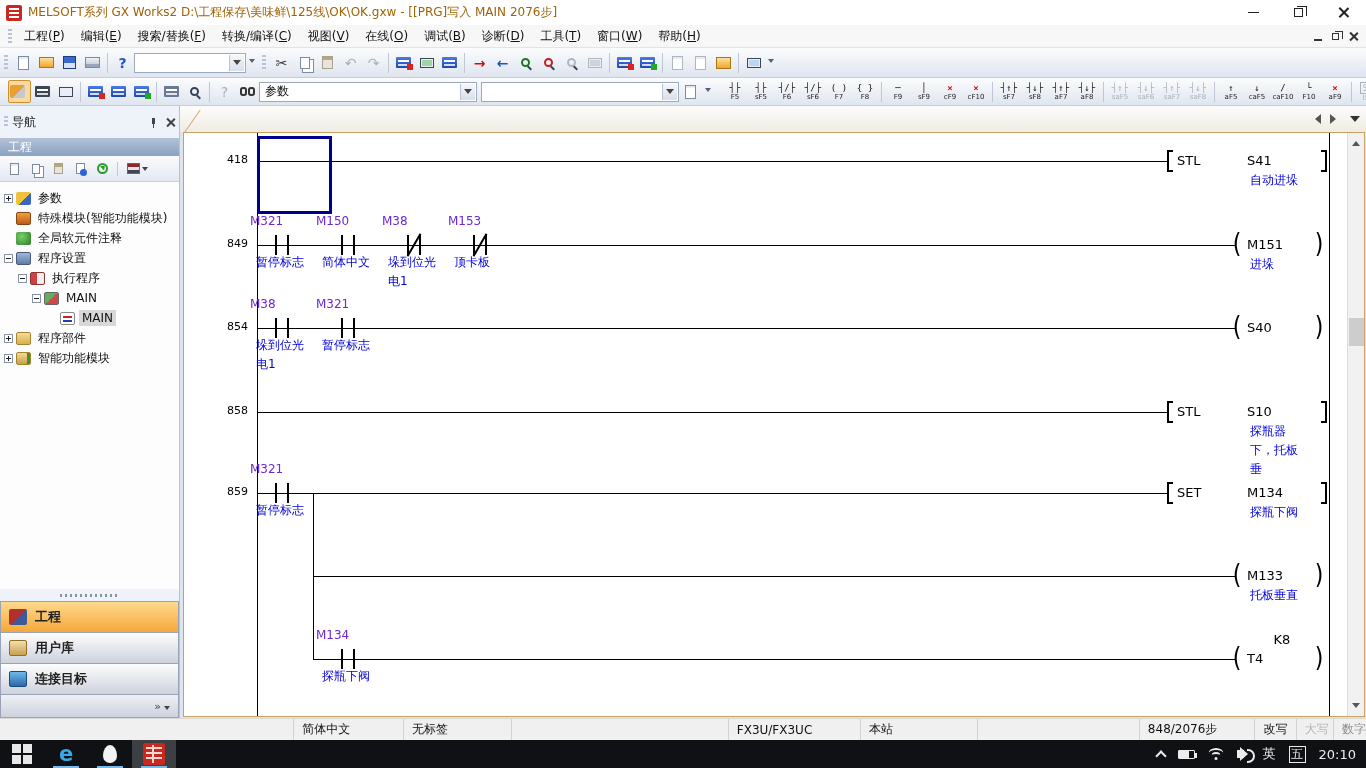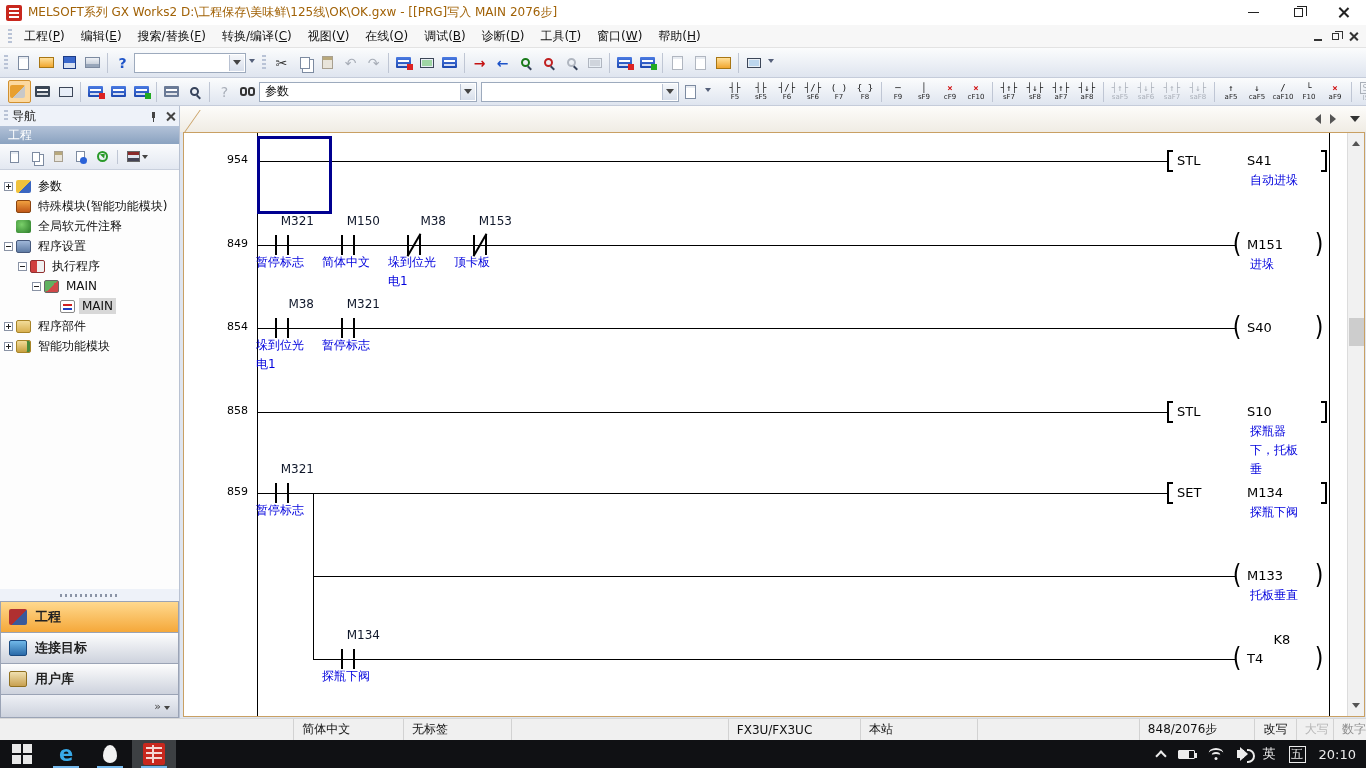--- a/index.html
+++ b/index.html
@@ -69,21 +69,21 @@
   .fk-red .fg{color:#d01010;font-weight:bold}
   .fk-gry .fg,.fk-gry .fl{color:#a9afb8}
   .fk-ist .fg{border:1px solid #a9afb8;padding:0 2px}
   .ovf{width:12px;display:flex;flex-direction:column;align-items:center;gap:2px;flex:0 0 auto}
   .ovf b{width:0;height:0;border:3px solid transparent;border-top:4px solid #55607a}
 
   
   .main{display:flex;height:612px;background:#dfe5ef}
   
   .nav{width:180px;background:#eef2f9;border-right:1px solid #b9c2d2;display:flex;flex-direction:column}
-  .nav-head{height:20px;display:flex;align-items:center;font-size:12px;color:#222;padding:0 4px;background:#eef2f9}
+  .nav-head{height:32px;display:flex;align-items:center;font-size:12px;color:#222;padding:0 4px;background:#eef2f9}
   .nav-head .hgrip{width:4px;height:12px;margin-right:4px;background:repeating-linear-gradient(#b9c3d6 0 2px,transparent 2px 4px)}
   .nav-head .sp{flex:1}
   .pin{width:9px;height:9px;position:relative;margin-right:8px}
   .pin::before{content:'';position:absolute;left:3px;top:0;width:3px;height:6px;background:#444}
   .pin::after{content:'';position:absolute;left:4px;top:6px;width:1px;height:4px;background:#444}
   .nx{width:9px;height:9px;position:relative}
   .nx::before,.nx::after{content:'';position:absolute;left:4px;top:-1px;width:1.5px;height:11px;background:#444}
   .nx::before{transform:rotate(45deg)}.nx::after{transform:rotate(-45deg)}
   .nav-sec{height:18px;background:linear-gradient(#b3c2d8,#8aa2c0);color:#fff;font-size:12px;display:flex;align-items:center;padding-left:8px}
   .nav-tools{height:26px;background:linear-gradient(#fafbfd,#e3e8f1);border-bottom:1px solid #c9d0dd;display:flex;align-items:center;padding-left:4px;gap:2px}
@@ -141,21 +141,21 @@
 
   
   .ladder-wrap{flex:1;margin:0 1px 1px 3px;border:1px solid #c9a063;background:#fff;display:flex;box-shadow:0 0 0 1px #e9dcc2 inset}
   .ladder{flex:1;position:relative;overflow:hidden;background:#fff}
   .ln{position:absolute;background:#000}
   .rno{position:absolute;width:44px;text-align:right;font-size:11px;color:#000}
   .ct{position:absolute;width:16px;height:20px}
   .ct::before,.ct::after{content:'';position:absolute;top:0;width:2px;height:100%;background:#000}
   .ct::before{left:1px}.ct::after{right:1px}
   .ct .sl{position:absolute;left:7px;top:-3px;width:2px;height:26px;background:#000;transform:rotate(30deg)}
-  .dev{position:absolute;font-size:12px;color:#0f172a;text-align:right;width:64px}
+  .dev{position:absolute;font-size:12px;color:#6d28d9;text-align:left;width:64px}
   .rdev{position:absolute;font-size:13px;color:#000;width:70px}
   .opx{position:absolute;font-size:13px;color:#000}
   .cmt{position:absolute;font-size:12px;color:#0000dd;width:56px;line-height:19px;word-break:break-all}
   .rcmt{position:absolute;font-size:12px;color:#0000dd;width:54px;line-height:19px;word-break:break-all}
   .bk{position:absolute;width:6px;height:22px;border-top:2px solid #000;border-bottom:2px solid #000}
   .bk-l{border-left:2px solid #000}.bk-r{border-right:2px solid #000}
   .par{position:absolute;font-size:26px;line-height:30px;color:#000;font-weight:400;transform:scaleX(.85)}
   .cursor{position:absolute;border:3px solid #000090}
   .vscroll{width:17px;background:#f1f1f1;border-left:1px solid #dcdcdc;display:flex;flex-direction:column;align-items:center}
   .varr{width:17px;height:17px;display:flex;align-items:center;justify-content:center}
@@ -587,26 +587,26 @@
           </div>
       </div>
       <div class="nav-split">
           <i></i>
         </div>
       <div class="stack-btn active">
           <span class="sico sico-proj"></span>
           <span>工程</span>
         </div>
       <div class="stack-btn">
+          <span class="sico sico-lib"></span>
+          <span>用户库</span>
+        </div>
+      <div class="stack-btn">
           <span class="sico sico-conn"></span>
           <span>连接目标</span>
-        </div>
-      <div class="stack-btn">
-          <span class="sico sico-lib"></span>
-          <span>用户库</span>
         </div>
       <div class="stack-foot">
           <span>»</span>
           <i class="tri-d" style="border-width:3px;border-top-width:4px;margin-left:3px;margin-top:6px"></i>
         </div>
     </div>
 
     <div class="content">
       <div class="tabbar">
         <div class="tab-lead"></div>
@@ -616,21 +616,21 @@
           <span class="tl down"></span>
         </div>
       </div>
 
       <div class="ladder-wrap">
         <div class="ladder">
 
           <div class="ln" style="left:73px;top:0;width:1px;height:586px"></div>
           <div class="ln" style="left:1145px;top:0;width:1px;height:586px"></div>
 
-          <div class="rno" style="left:20px;top:20px">954</div>
+          <div class="rno" style="left:20px;top:20px">418</div>
           <div class="ln" style="left:74px;top:28px;width:909px;height:1px"></div>
           <div class="cursor" style="left:73px;top:3px;width:75px;height:78px"></div>
           <div class="bk bk-l" style="left:983px;top:17px"></div>
           <div class="opx" style="left:993px;top:20px">STL</div>
           <div class="rdev" style="left:1063px;top:20px">S41</div>
           <div class="bk bk-r" style="left:1137px;top:17px"></div>
           <div class="rcmt" style="left:1066px;top:38px">自动进垛</div>
 
           <div class="rno" style="left:20px;top:104px">849</div>
           <div class="ln" style="left:74px;top:112px;width:978px;height:1px"></div>

